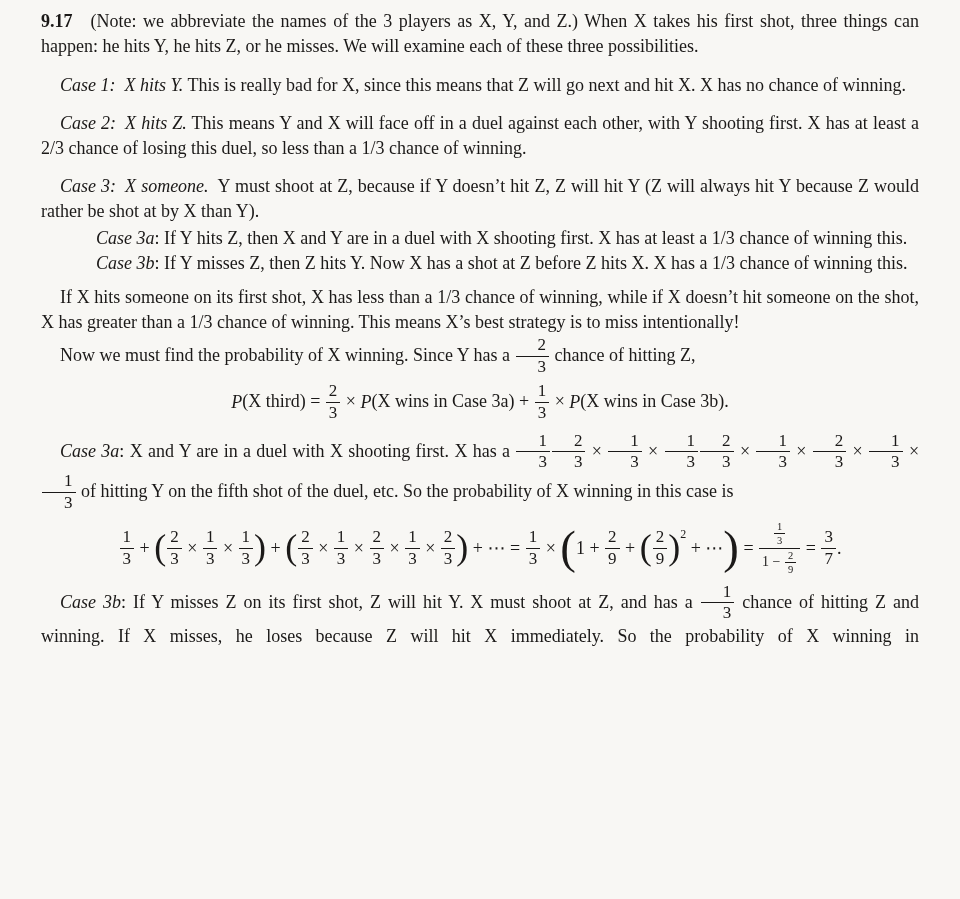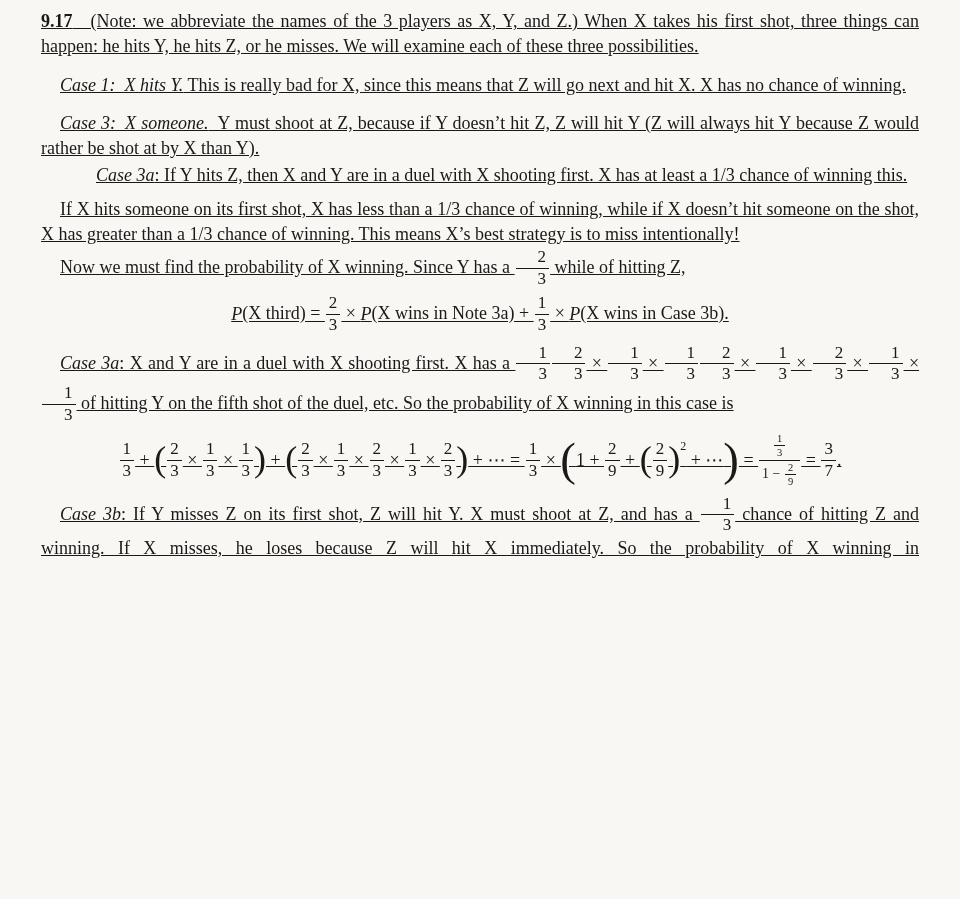--- a/index.html
+++ b/index.html
@@ -2,21 +2,21 @@
 <html><head>
 <meta charset="utf-8">
 <style>
   html, body { margin: 0; padding: 0; background: #f8f7f4; }
   .page {
     width: 960px; height: 899px; box-sizing: border-box;
     padding: 9px 41px 0 41px;
     background: #f8f7f4; color: #1b1918;
     font-family: "Liberation Serif", "DejaVu Serif", serif;
     font-size: 18px; line-height: 25px;
-    text-align: justify; overflow: hidden; text-decoration: underline;
+    text-align: justify; overflow: hidden;
   }
   p { margin: 0; }
   .it { font-style: italic; margin-top: 14px; }
   .bd { font-weight: bold; }
 
   
   .frac {
     display: inline-flex; flex-direction: column; align-items: center;
     vertical-align: middle; text-align: center;
     line-height: 1.1; font-size: 17px; margin: 0 1px; position: relative; top: -1px;
@@ -47,31 +47,33 @@
   .eq { text-align: center; white-space: nowrap; text-indent: 0; }
   .b-eq1 { margin: 6px 0 9px 0; }
   .b-eq2 { margin: 8px 0 5px 0; }
 </style>
 </head>
 <body>
 
 <div class="page">
   <p class="b-intro"><span class="bd">9.17</span><span> (Note: we abbreviate the names of the 3 players as X, Y, and Z.) When X takes his first shot, three things can happen: he hits Y, he hits Z, or he misses. We will examine each of these three possibilities.</span></p>
   <p class="b-case1"><span class="it">Case 1: X hits Y.</span><span> This is really bad for X, since this means that Z will go next and hit X. X has no chance of winning.</span></p>
+  <p class="b-case2"><span class="it">Case 2: X hits Z.</span><span> This means Y and X will face off in a duel against each other, with Y shooting first. X has at least a 2/3 chance of losing this duel, so less than a 1/3 chance of winning.</span></p>
   <p class="b-case3"><span class="it">Case 3: X someone.</span><span> Y must shoot at Z, because if Y doesn’t hit Z, Z will hit Y (Z will always hit Y because Z would rather be shot at by X than Y).</span></p>
   <p class="b-case3a"><span class="it">Case 3a</span><span>: If Y hits Z, then X and Y are in a duel with X shooting first. X has at least a 1/3 chance of winning this.</span></p>
+  <p class="b-case3b"><span class="it">Case 3b</span><span>: If Y misses Z, then Z hits Y. Now X has a shot at Z before Z hits X. X has a 1/3 chance of winning this.</span></p>
   <p class="b-strategy"><span>If X hits someone on its first shot, X has less than a 1/3 chance of winning, while if X doesn’t hit someone on the shot, X has greater than a 1/3 chance of winning. This means X’s best strategy is to miss intentionally!</span></p>
   <p class="b-prob"><span>Now we must find the probability of X winning. Since Y has a </span><span class="frac">
         <span class="num">2</span>
         <span class="den">3</span>
-      </span><span> while of hitting Z,</span></p>
+      </span><span> chance of hitting Z,</span></p>
   <div class="eq b-eq1"><span class="it">P</span><span>(X third) = </span><span class="frac">
         <span class="num">2</span>
         <span class="den">3</span>
-      </span><span> × </span><span class="it">P</span><span>(X wins in Note 3a) + </span><span class="frac">
+      </span><span> × </span><span class="it">P</span><span>(X wins in Case 3a) + </span><span class="frac">
         <span class="num">1</span>
         <span class="den">3</span>
       </span><span> × </span><span class="it">P</span><span>(X wins in Case 3b).</span></div>
   <p class="b-case3a2"><span class="it">Case 3a</span><span>: X and Y are in a duel with X shooting first. X has a </span><span class="frac">
         <span class="num">1</span>
         <span class="den">3</span>
       </span><span class="frac">
         <span class="num">2</span>
         <span class="den">3</span>
       </span><span> × </span><span class="frac">

